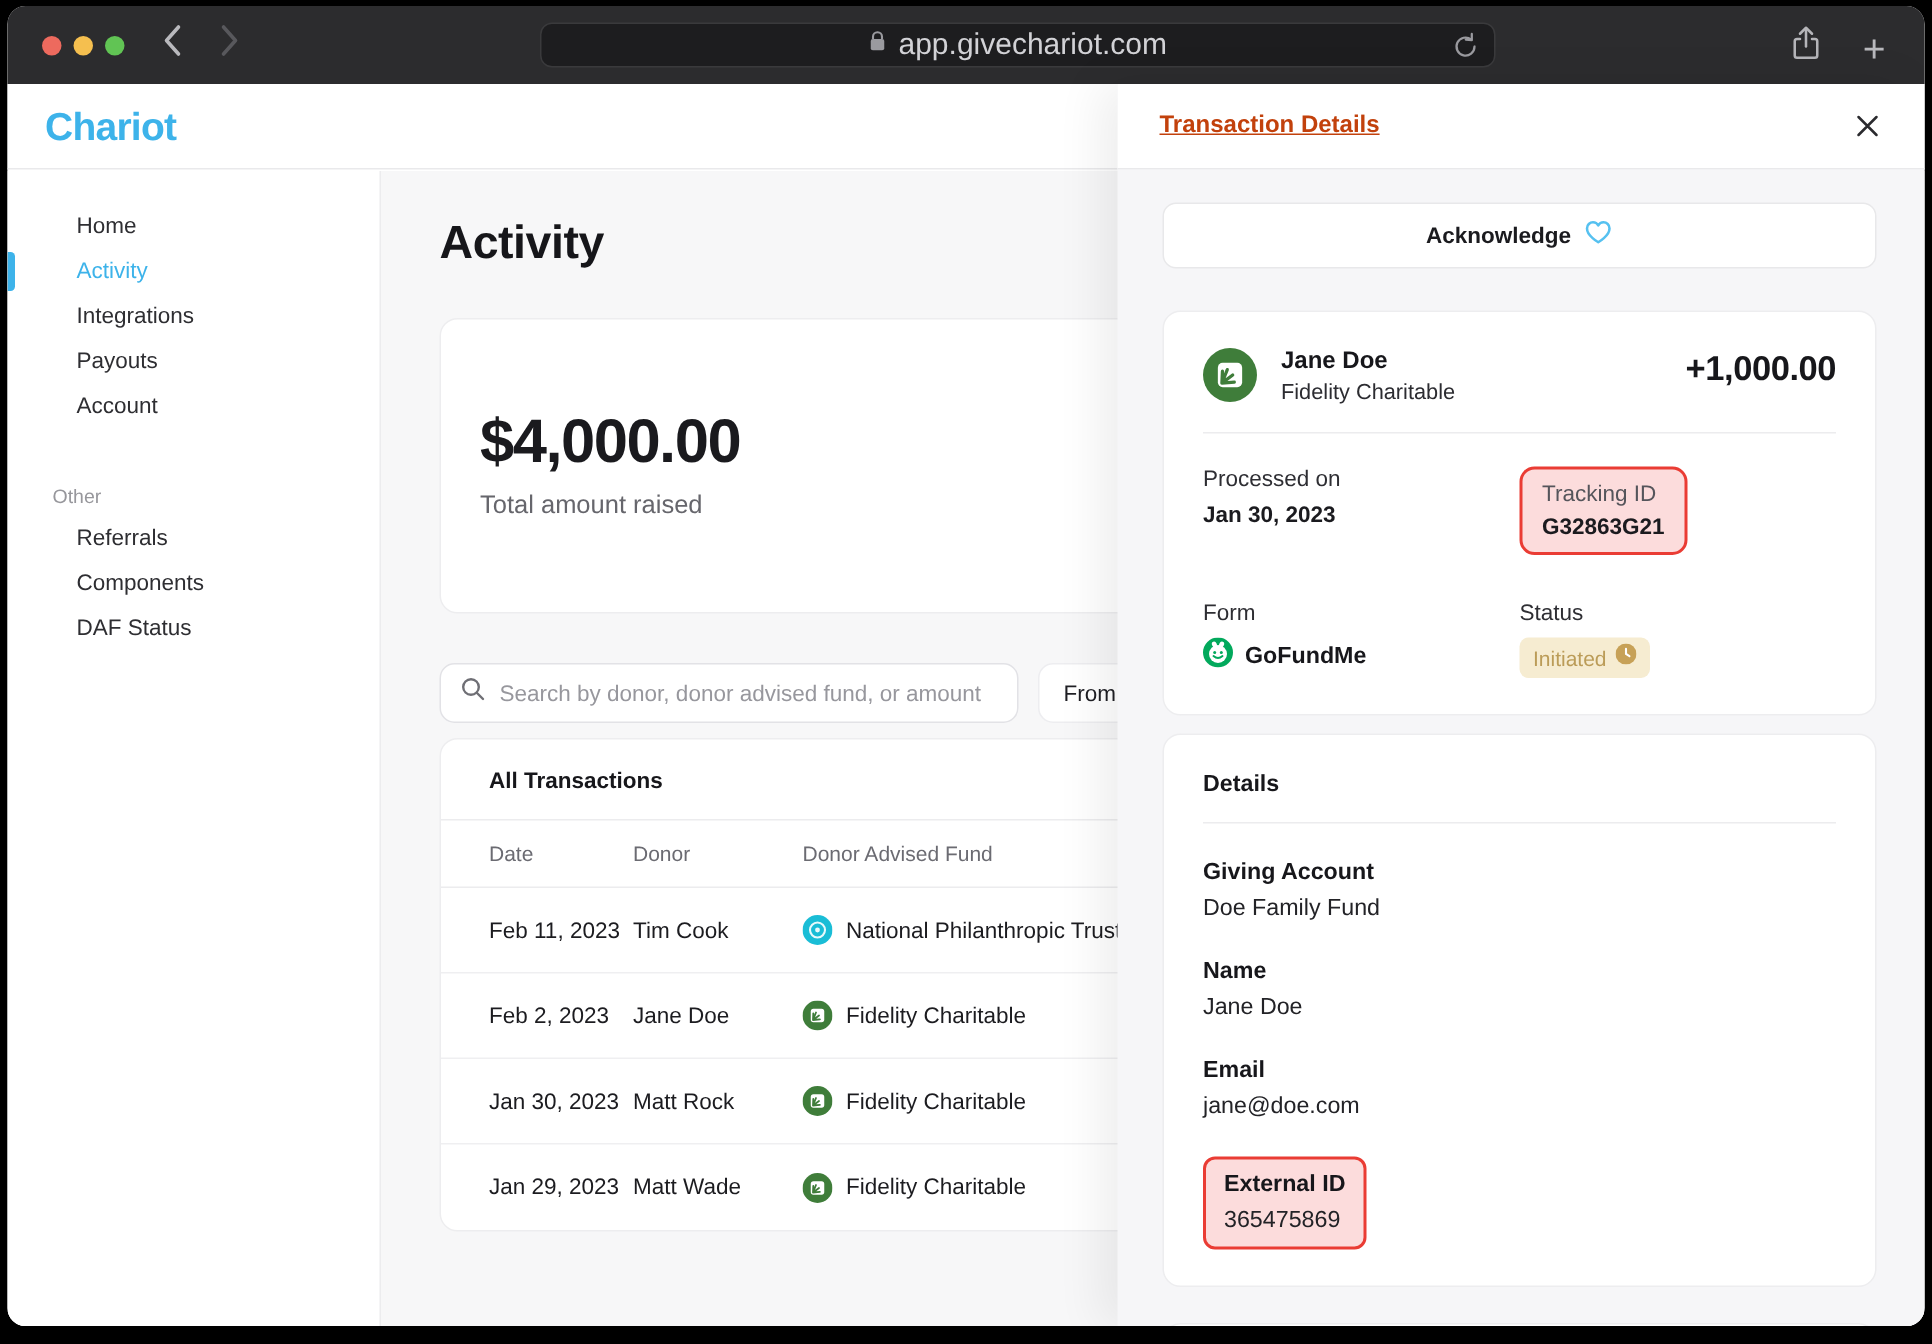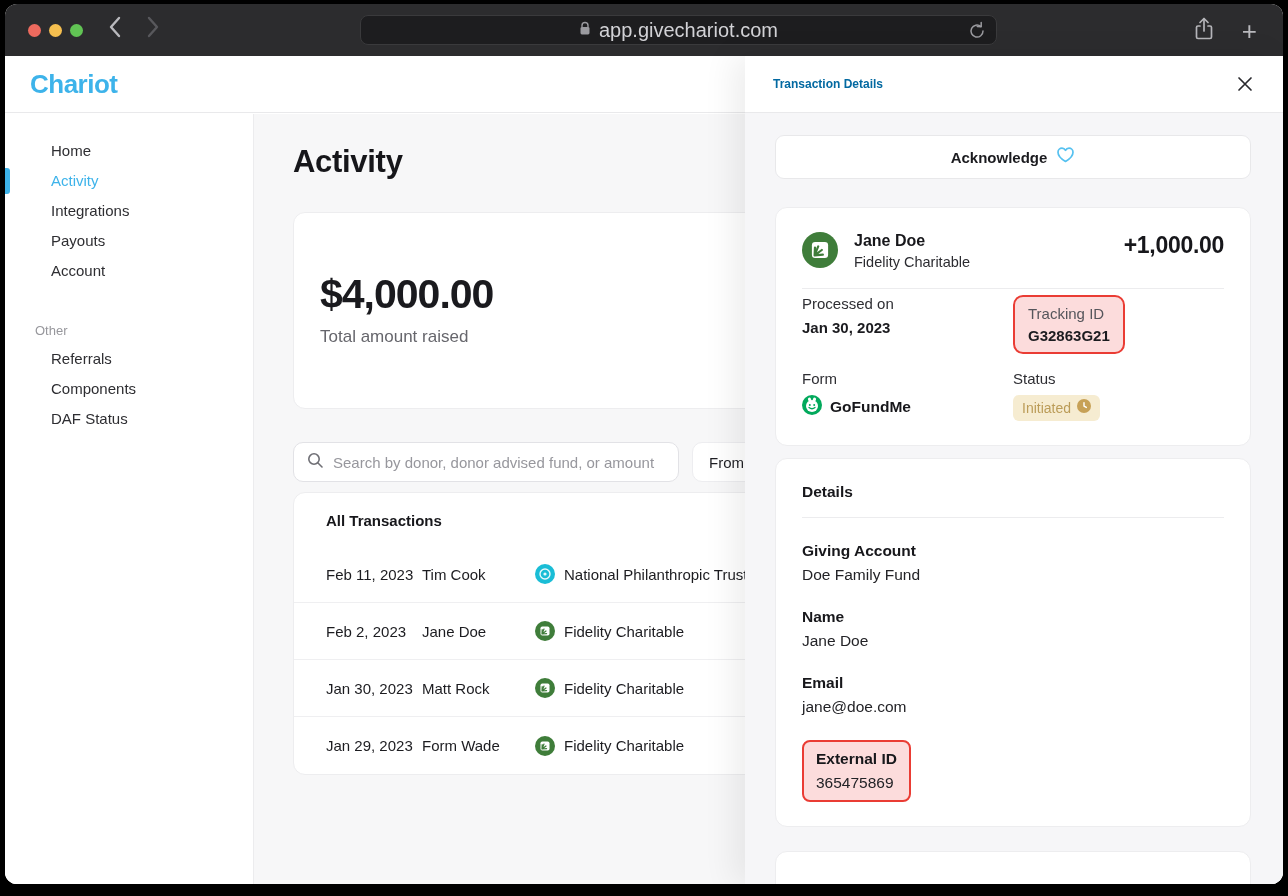--- a/index.html
+++ b/index.html
@@ -67,37 +67,37 @@
   .trow > div { font-size:15px; color:#1c1c20; }
   .fund-cell { display:flex; align-items:center; gap:9px; white-space:nowrap; }
 
   .daf-icon { width:20px; height:20px; border-radius:50%; position:relative; flex:none; }
 
   
   .panel { position:absolute; top:0; right:0; bottom:0; width:538px; background:#f6f6f8; z-index:10;
            box-shadow:-12px 0 30px rgba(0,0,0,0.07); overflow:hidden; }
   .panel-header { height:57px; background:#fff; border-bottom:1px solid #e9e9eb; display:flex;
                   align-items:center; justify-content:space-between; padding:0 29px 0 28px; }
-  .panel-title { font-size:12px; font-weight:bold; color:#0369a1; }
+  .panel-title { font-size:16px; font-weight:bold; color:#c2410c;text-decoration:underline; }
   .close-btn { cursor:pointer; display:flex; align-items:center; }
   .panel-body { padding:22px 32px 0 30px; }
 
   .ack-btn { height:44px; background:#fff; border:1px solid #e8e8ea; border-radius:9px; display:flex;
              align-items:center; justify-content:center; gap:9px; cursor:pointer; }
   .ack-label { font-size:15px; font-weight:bold; color:#1b1b1f; }
 
   .pcard { background:#fff; border:1px solid #ededef; border-radius:12px; padding:24px 26px; }
   .txn-card { margin-top:28px; }
   .txn-head { display:flex; align-items:flex-start; gap:16px; }
   .txn-avatar { width:36px; height:36px; }
   .txn-name { font-size:16px; font-weight:bold; color:#17171b; }
   .txn-fund { font-size:14.5px; color:#2c2c31; margin-top:4px; }
   .txn-amount { margin-left:auto; font-size:23px; font-weight:bold; color:#17171b; letter-spacing:-0.3px;text-align:right; }
   .txn-divider { border-top:1px solid #ececee; margin-top:18px; }
-  .txn-grid { display:grid; grid-template-columns:1fr 1fr; margin-top:6px; row-gap:16px; }
+  .txn-grid { display:grid; grid-template-columns:1fr 1fr; margin-top:22px; row-gap:30px; }
   .field-label { font-size:15px; color:#2e2e33; }
   .field-value { font-size:15px; font-weight:bold; color:#1b1b1f; margin-top:7px; }
   .hl-badge { display:inline-block; background:var(--highlight-bg,#fcdcdc); border:2px solid var(--highlight-border,#ea3c34);
               border-radius:10px; padding:8px 13px; }
   .hl-badge .field-label { color:#55555b; }
   .hl-badge .field-value { margin-top:5px;text-align:center; }
   .form-value { display:flex; align-items:center; gap:8px; margin-top:8px; }
   .form-name { font-size:15.5px; font-weight:bold; color:#17171b; }
   .status-badge { display:inline-flex; align-items:center; gap:6px; margin-top:8px; background:var(--status-bg,#f6ecd1);
                   border-radius:6px; padding:4px 9px; }
@@ -201,20 +201,25 @@
                   <path d="M11 11 L15 15" stroke="#6f6f75" stroke-width="1.6" stroke-linecap="round"></path>
                 </svg>
             </span>
             <input type="text" placeholder="Search by donor, donor advised fund, or amount" style="">
           </div>
           <div class="from-btn">From</div>
         </div>
 
         <div class="card table-card">
           <div class="table-title">All Transactions</div>
+          <div class="thead">
+            <div class="col-date">Date</div>
+            <div class="col-donor">Donor</div>
+            <div class="col-fund">Donor Advised Fund</div>
+          </div>
 
           <div class="trow">
             <div class="col-date">Feb 11, 2023</div>
             <div class="col-donor">Tim Cook</div>
             <div class="col-fund fund-cell">
               <span class="daf-icon">
                 <svg width="20" height="20" viewBox="0 0 20 20">
                     <circle cx="10" cy="10" r="10" fill="#1abdd6"></circle>
                     <circle cx="10" cy="10" r="5" fill="none" stroke="#fff" stroke-width="1.4" opacity="0.9"></circle>
                     <circle cx="10" cy="10" r="1.6" fill="#fff" opacity="0.9"></circle>
@@ -249,21 +254,21 @@
                     <rect x="5.5" y="5.5" width="9" height="9" rx="1.8" fill="#fff"></rect>
                     <path d="M7 13 L9 8 M7 13 L11 10 M7 13 L11.6 12.6 M7 13 L7.2 8.6" stroke="#3f7d3a" stroke-width="1.2" stroke-linecap="round"></path>
                   </svg>
               </span>
               <span>Fidelity Charitable</span>
             </div>
           </div>
 
           <div class="trow">
             <div class="col-date">Jan 29, 2023</div>
-            <div class="col-donor">Form Wade</div>
+            <div class="col-donor">Matt Wade</div>
             <div class="col-fund fund-cell">
               <span class="daf-icon">
                 <svg width="20" height="20" viewBox="0 0 20 20">
                     <circle cx="10" cy="10" r="10" fill="#3f7d3a"></circle>
                     <rect x="5.5" y="5.5" width="9" height="9" rx="1.8" fill="#fff"></rect>
                     <path d="M7 13 L9 8 M7 13 L11 10 M7 13 L11.6 12.6 M7 13 L7.2 8.6" stroke="#3f7d3a" stroke-width="1.2" stroke-linecap="round"></path>
                   </svg>
               </span>
               <span>Fidelity Charitable</span>
             </div>

